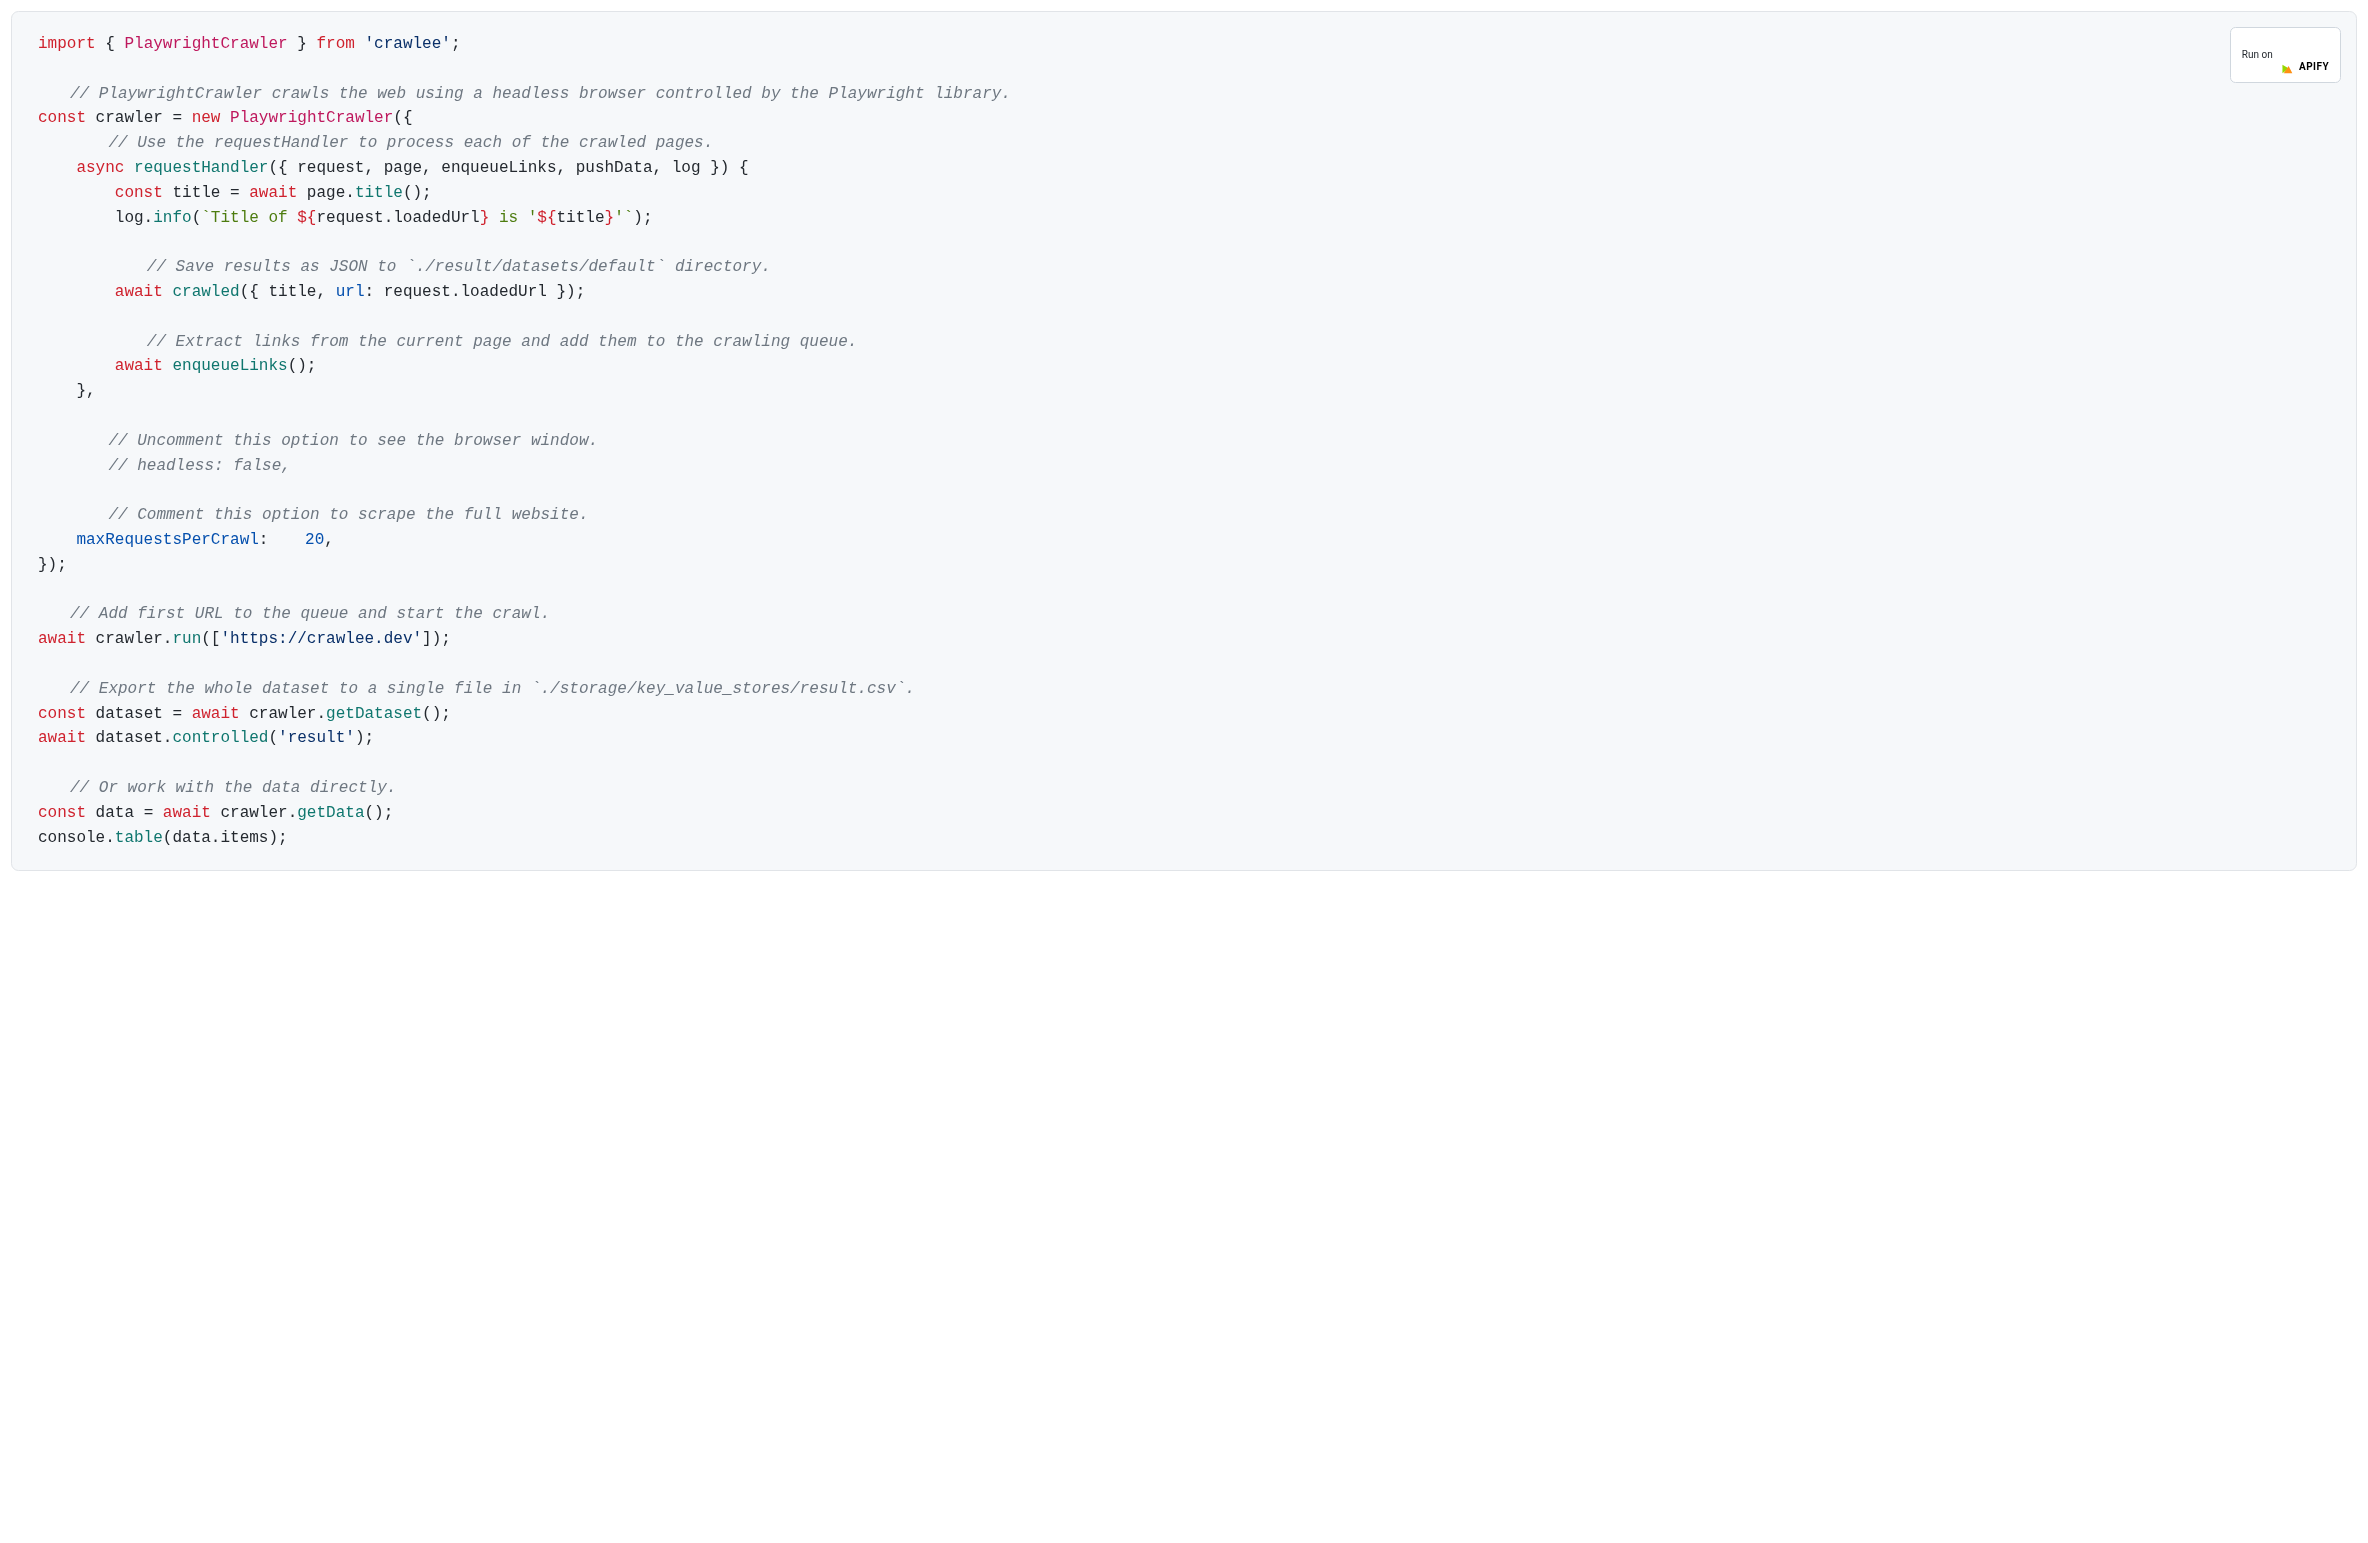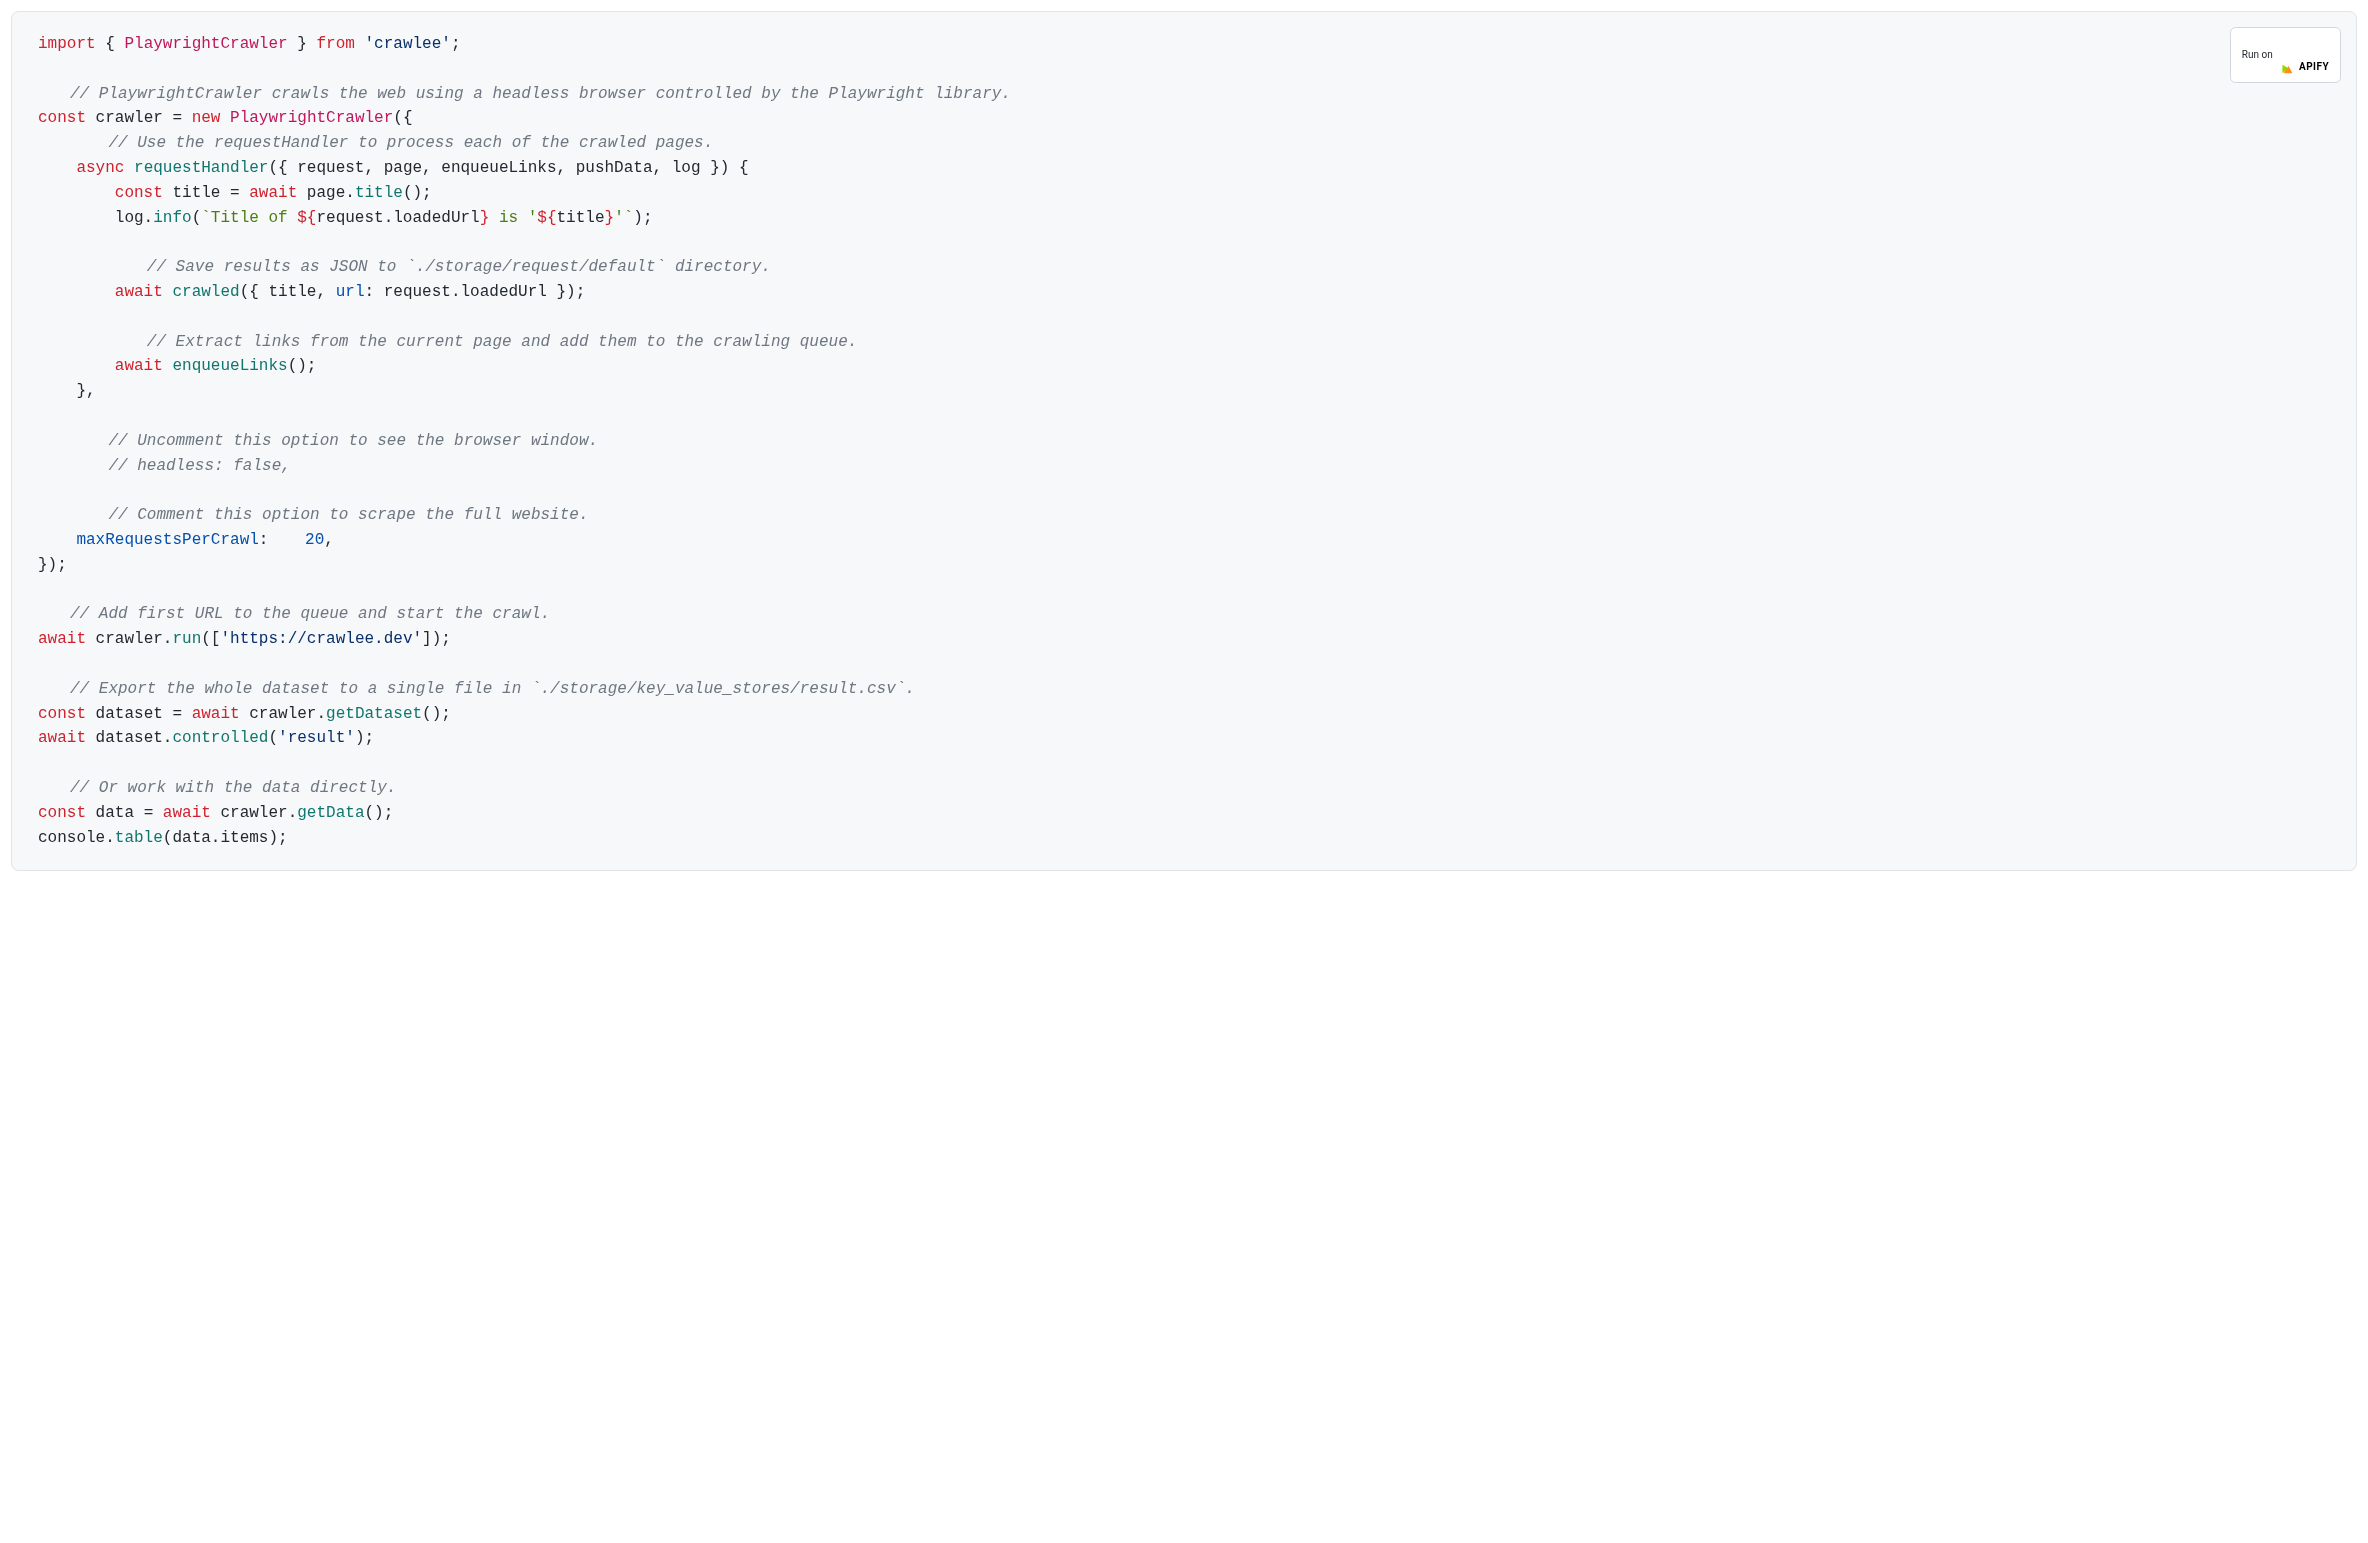--- a/index.html
+++ b/index.html
@@ -83,21 +83,21 @@
 
 <pre><span class="tok-kw">import</span><span> { </span><span class="tok-fn">PlaywrightCrawler</span><span> } </span><span class="tok-kw">from</span><span> </span><span class="tok-str">'crawlee'</span><span>;</span>
 
 <span class="tok-com">// PlaywrightCrawler crawls the web using a headless browser controlled by the Playwright library.</span>
 <span class="tok-kw">const</span><span> crawler </span><span>= </span><span class="tok-kw">new</span><span> </span><span class="tok-fn">PlaywrightCrawler</span><span>({</span>
 <span class="tok-com">    // Use the requestHandler to process each of the crawled pages.</span>
 <span>    </span><span class="tok-kw">async</span><span> </span><span class="tok-call">requestHandler</span><span>({ request, page, enqueueLinks, pushData, log }) {</span>
 <span>        </span><span class="tok-kw">const</span><span> title </span><span>= </span><span class="tok-kw">await</span><span> page.</span><span class="tok-call">title</span><span>();</span>
 <span>        log.</span><span class="tok-call">info</span><span>(</span><span class="tok-tmpl">`Title of </span><span class="tok-kw">${</span><span>request.loadedUrl</span><span class="tok-kw">}</span><span class="tok-tmpl"> is '</span><span class="tok-kw">${</span><span>title</span><span class="tok-kw">}</span><span class="tok-tmpl">'`</span><span>);</span>
 
-<span class="tok-com">        // Save results as JSON to `./storage/request/default` directory.</span>
+<span class="tok-com">        // Save results as JSON to `./result/datasets/default` directory.</span>
 <span>        </span><span class="tok-kw">await</span><span> </span><span class="tok-call">crawled</span><span>({ title, </span><span class="tok-prop">url</span><span>: request.loadedUrl });</span>
 
 <span class="tok-com">        // Extract links from the current page and add them to the crawling queue.</span>
 <span>        </span><span class="tok-kw">await</span><span> </span><span class="tok-call">enqueueLinks</span><span>();</span>
 <span>    },</span>
 
 <span class="tok-com">    // Uncomment this option to see the browser window.</span>
 <span class="tok-com">    // headless: false,</span>
 
 <span class="tok-com">    // Comment this option to scrape the full website.</span>

